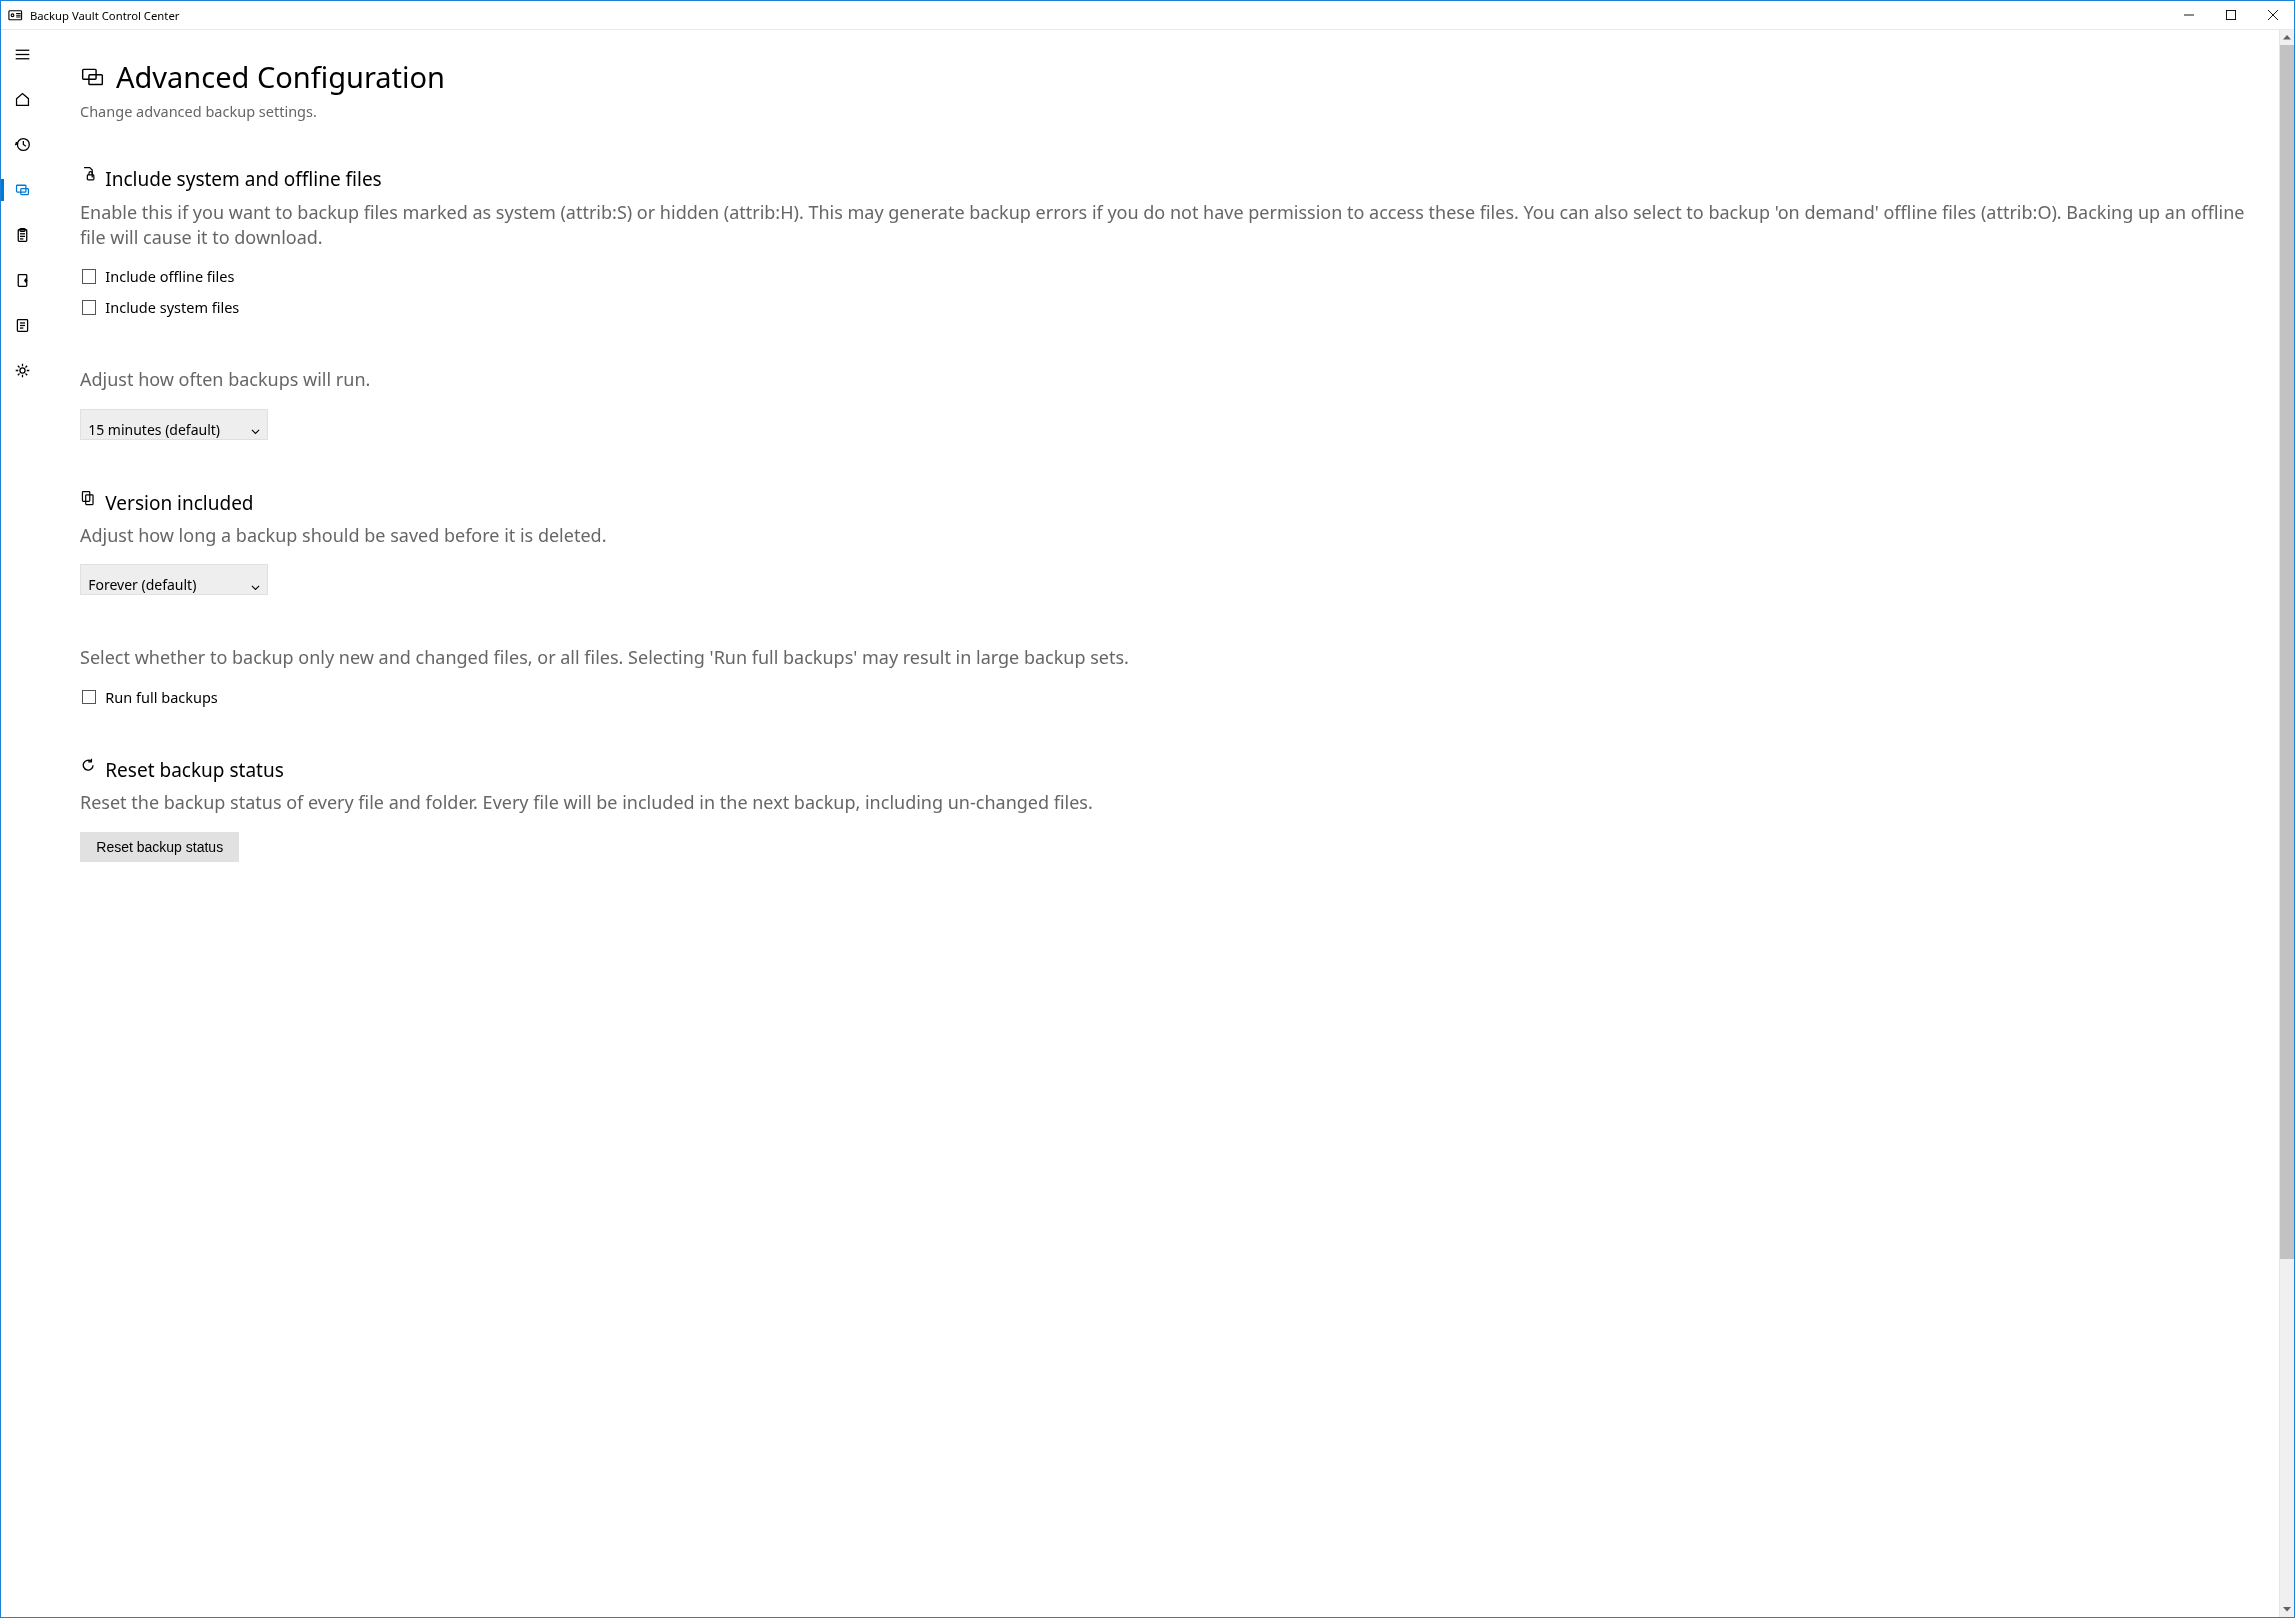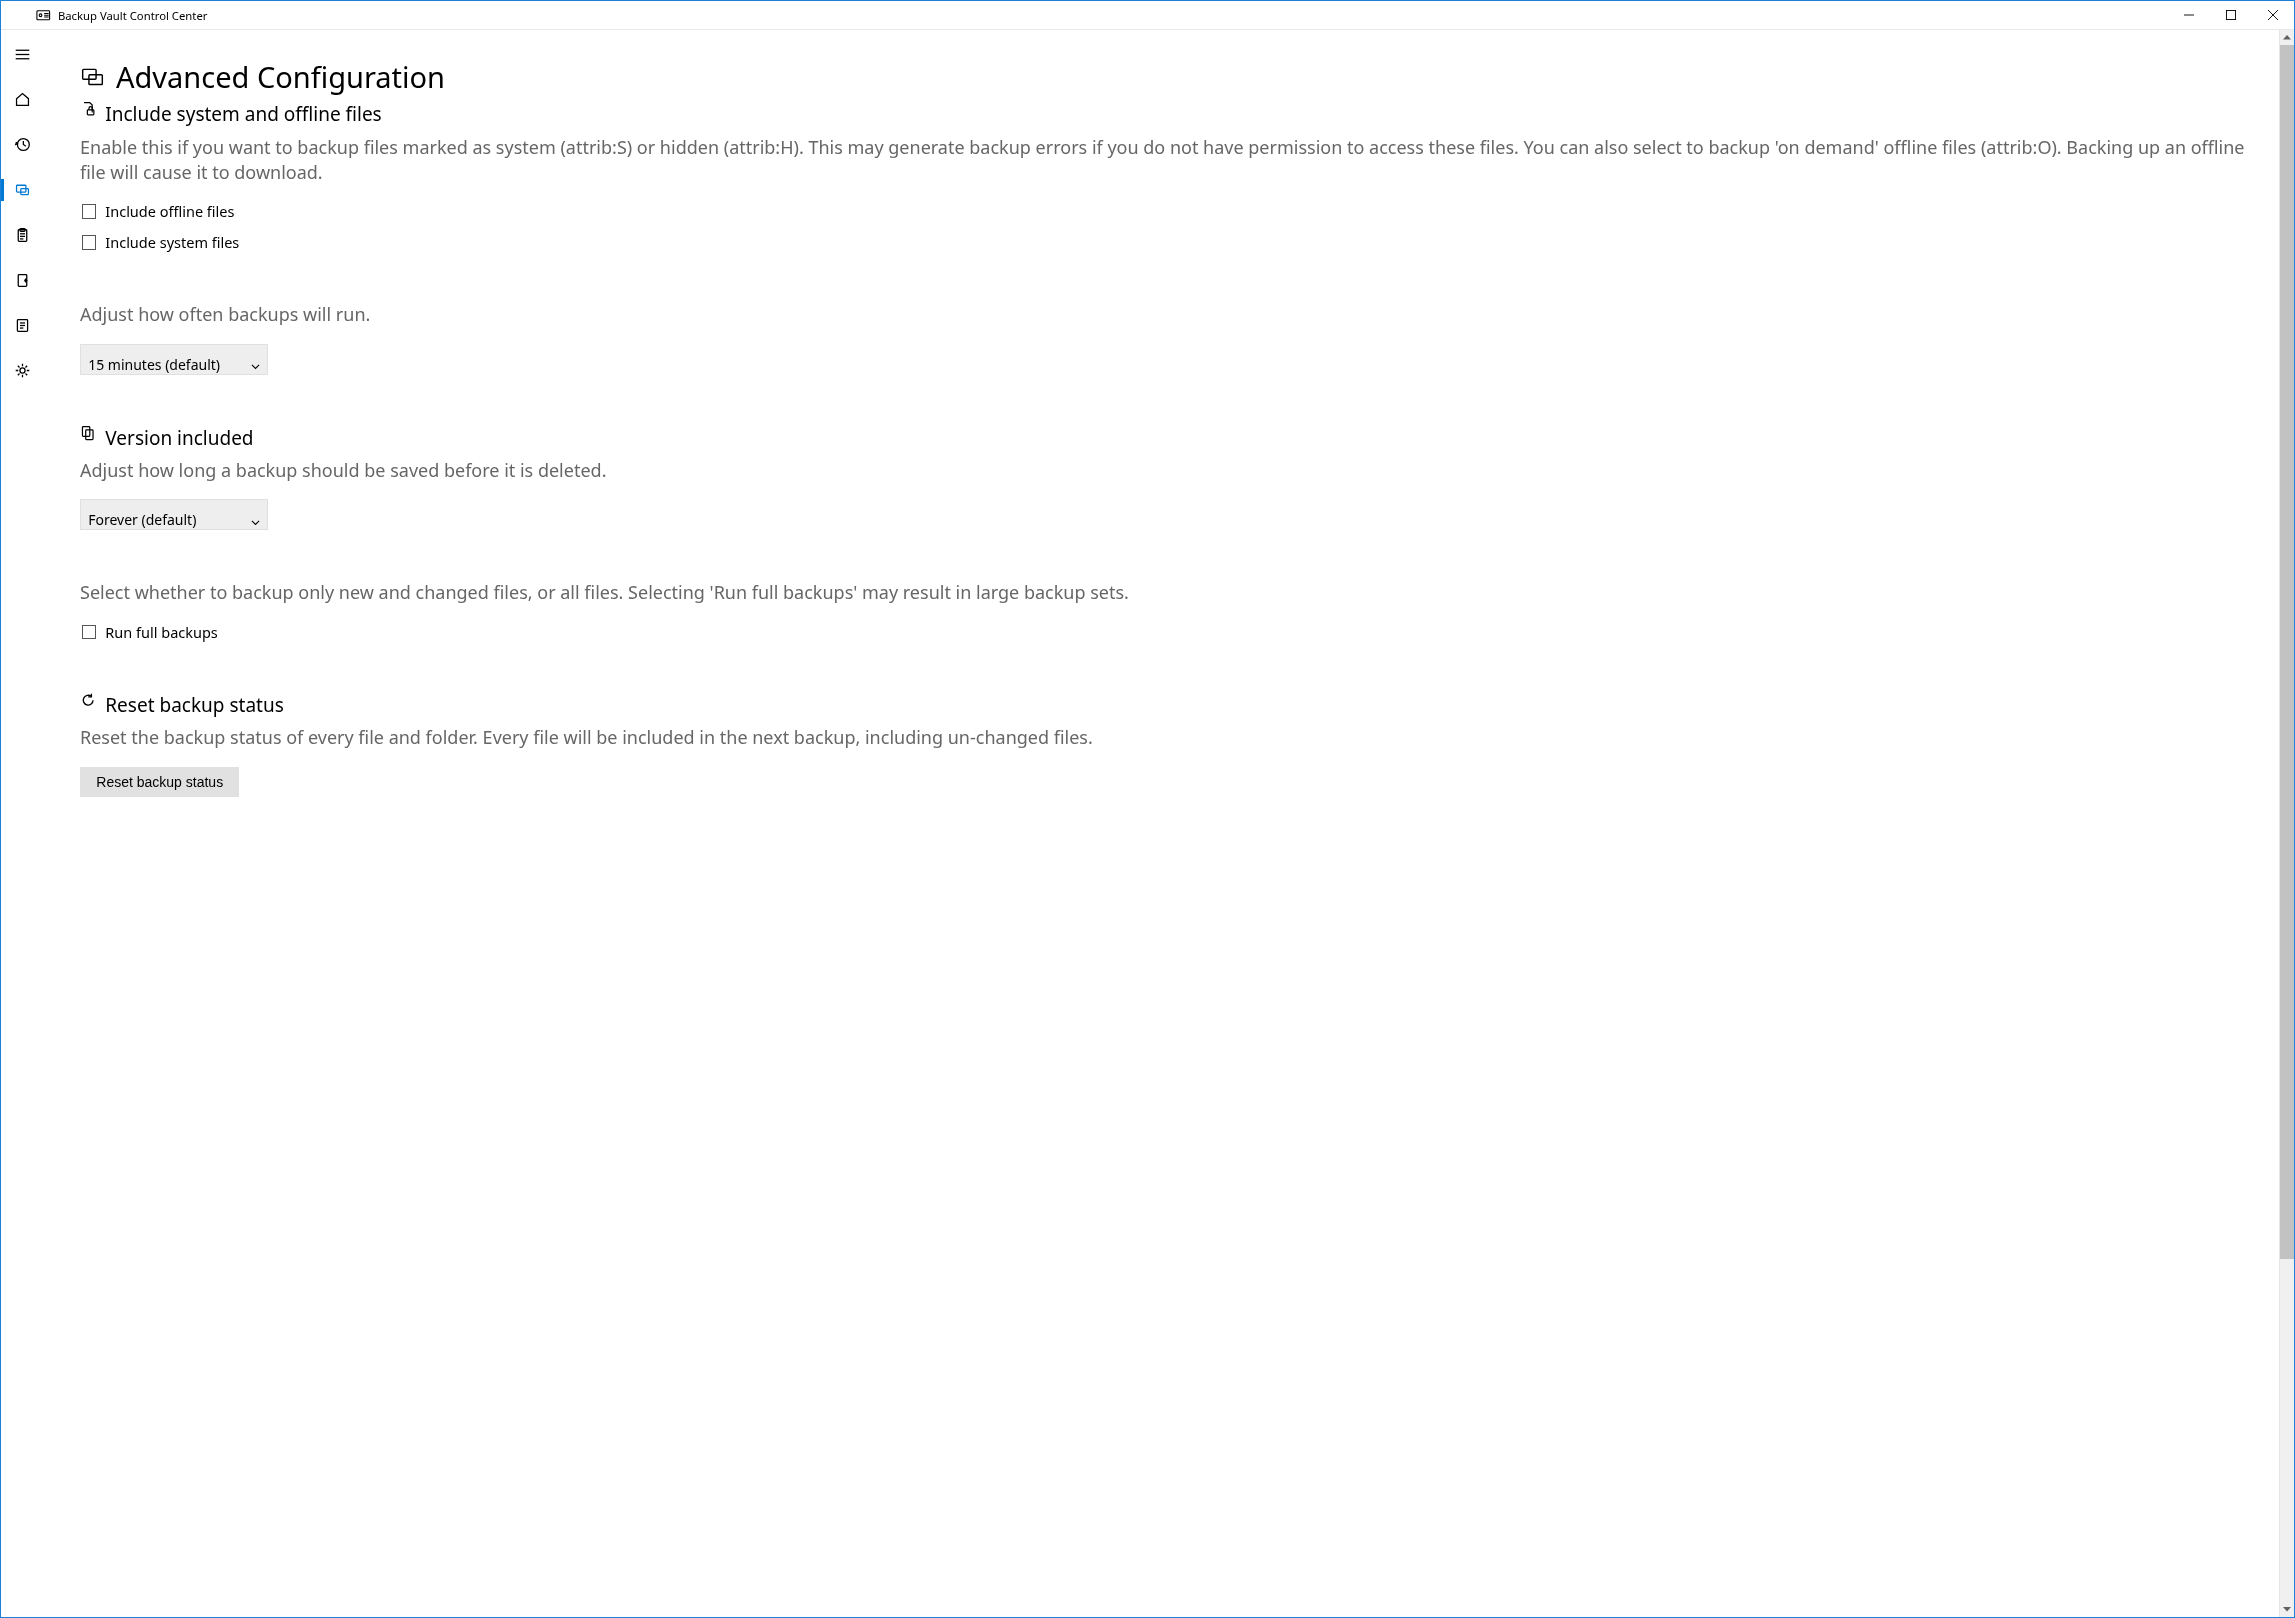--- a/index.html
+++ b/index.html
@@ -20,21 +20,20 @@
     display: flex;
     flex-direction: column;
   }
   .titlebar {
     height: 29px;
     display: flex;
     align-items: center;
     background: #fff;
     border-bottom: 0.9px solid #e8e8e8;
     user-select: none;
-    padding-left: 28px;
   }
   .titlebar .app-icon {
     width: 14.5px;
     height: 14.5px;
     margin-left: 7.2px;
     display: flex;
     align-items: center;
     justify-content: center;
   }
   .titlebar .title {
@@ -310,20 +309,21 @@
 
         <div class="page-header">
           <span>
             <svg viewBox="0 0 28 28" fill="none" stroke="currentColor" stroke-width="1.6">
                 <rect x="3" y="6" width="15" height="11" rx="1"></rect>
                 <rect x="10" y="12" width="15" height="11" rx="1"></rect>
               </svg>
           </span>
           <span class="page-title">Advanced Configuration</span>
         </div>
+        <div class="page-subtitle">Change advanced backup settings.</div>
 
         <div class="section">
           <div class="section-header">
             <span>
               <svg viewBox="0 0 20 20" fill="none" stroke="currentColor" stroke-width="1.5">
                   <path d="M5 2 h7 l3 3 v9"></path>
                   <rect x="9" y="11" width="8" height="6" rx="1"></rect>
                   <path d="M11 11 v-2 a2 2 0 0 1 4 0 v2"></path>
                 </svg>
             </span>

